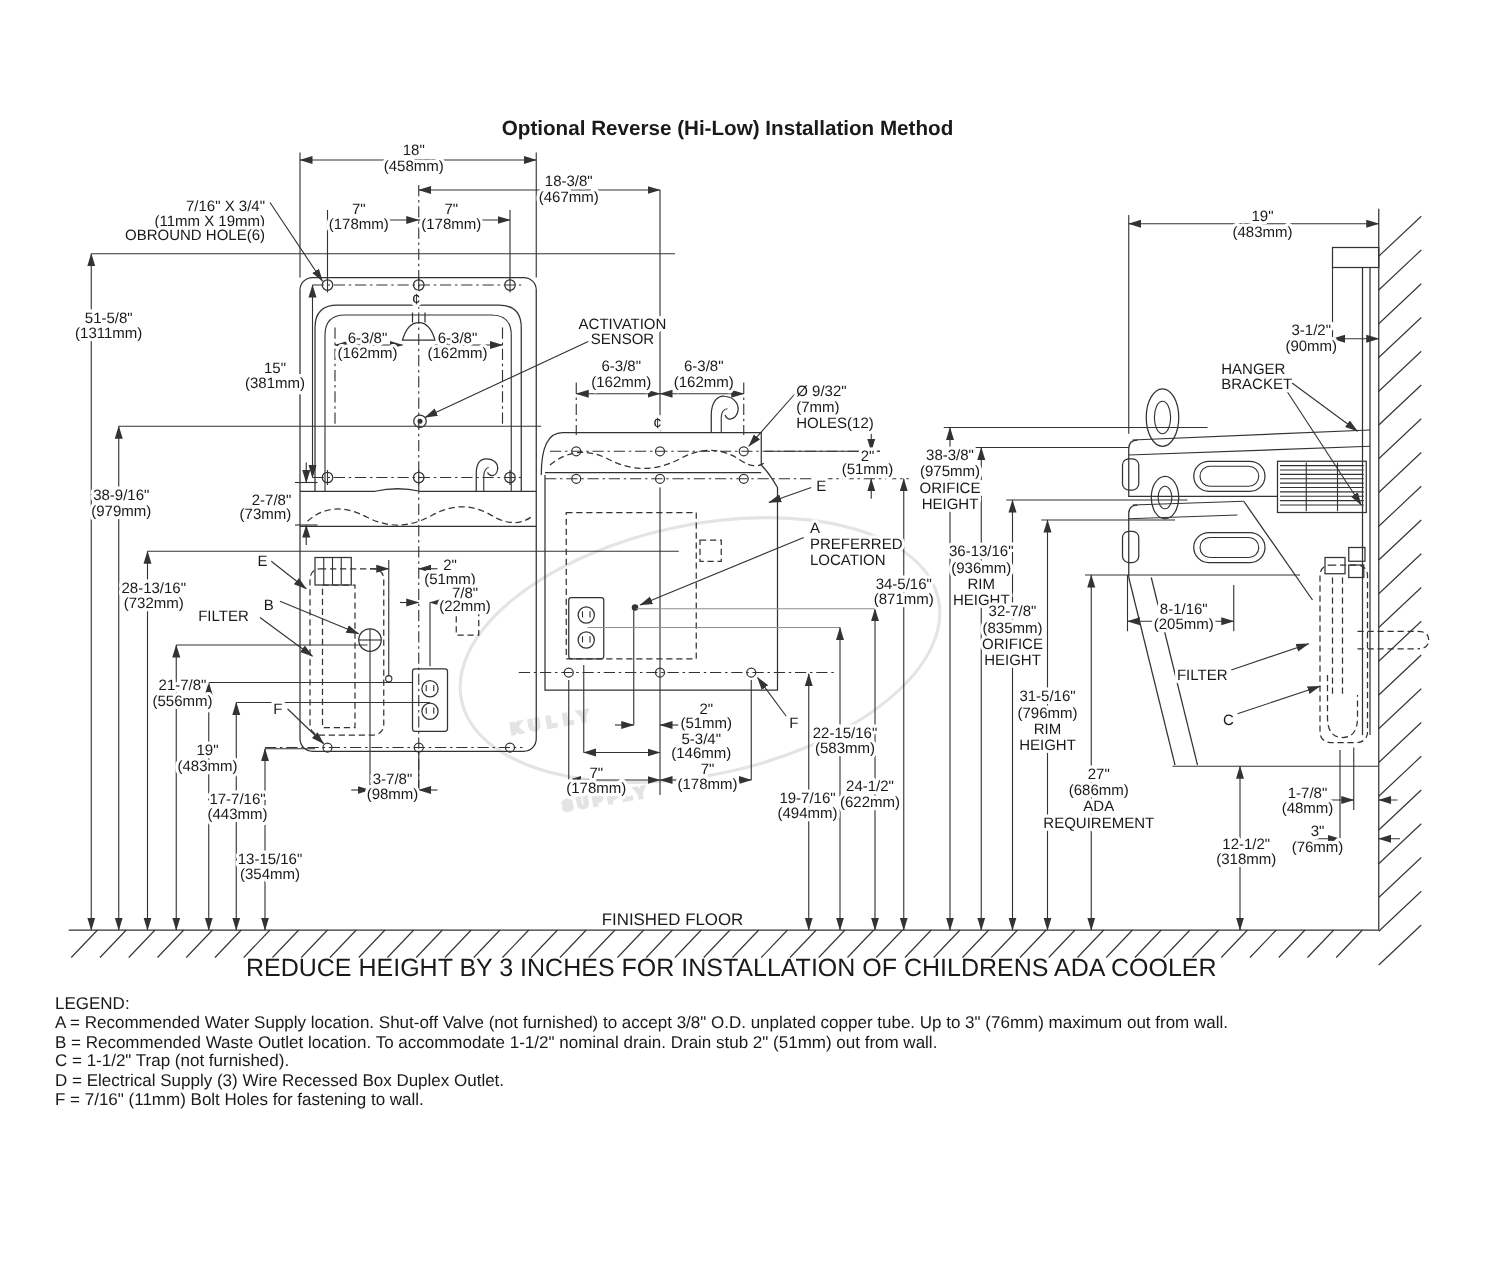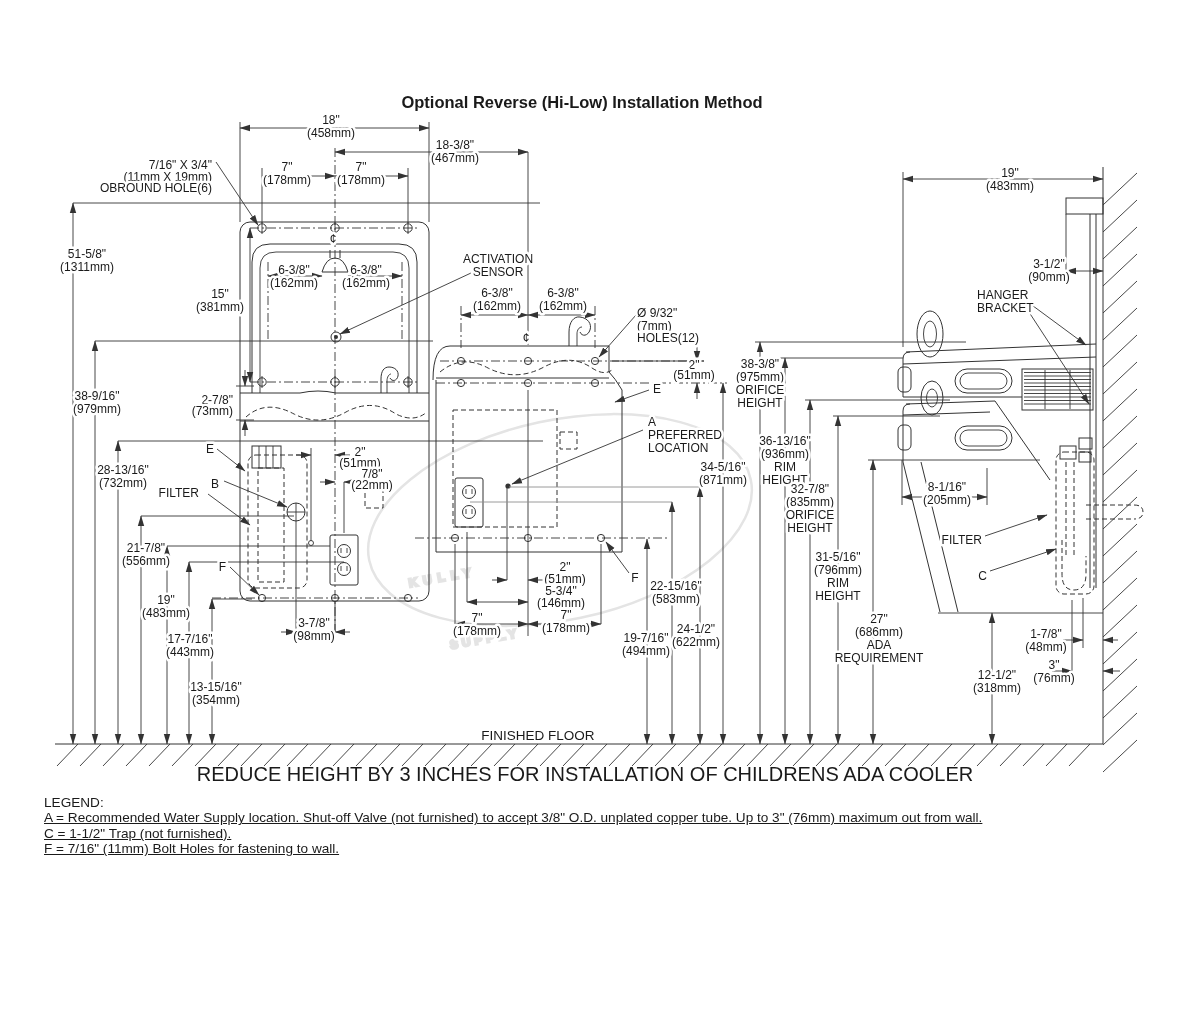--- a/index.html
+++ b/index.html
@@ -6,21 +6,21 @@
   #page{position:relative;width:1202px;height:1026px;background:#fff;overflow:hidden;
         font-family:"Liberation Sans", sans-serif;}
   svg{position:absolute;left:0;top:0;}
   svg text{font-family:"Liberation Sans", sans-serif;fill:#1a1a1a;font-size:12px;}
   .halo{paint-order:stroke;stroke:#ffffff;stroke-width:5px;stroke-linejoin:round;}
   .ttl{font-size:16.5px;font-weight:bold;}
   .big{font-size:20px;}
   .ff{font-size:13.5px;}
   #legend{position:absolute;left:44px;top:795px;width:1140px;color:#1a1a1a;
           font-size:13.6px;line-height:15.4px;}
-  .legend-line{white-space:nowrap;text-decoration:underline;}
+  .legend-line{white-space:nowrap;}
   
   .ln{stroke:#333;stroke-width:1;fill:none;}
   .thin{stroke:#333;stroke-width:0.9;fill:none;}
   .gray{stroke:#8f8f8f;stroke-width:0.9;fill:none;}
   .dd{stroke:#333;stroke-width:0.9;fill:none;stroke-dasharray:9 3 2 3;}
   .dash{stroke:#333;stroke-width:1;fill:none;stroke-dasharray:5 3;}
   .wm{fill:none;stroke:#e4e4e4;stroke-width:2.5;}
 </style>
 </head>
 <body>
@@ -458,17 +458,19 @@
         <text x="997" y="679" text-anchor="middle" font-size="12" class="halo"><tspan x="997" dy="0">12-1/2"</tspan><tspan x="997" dy="12.5">(318mm)</tspan></text>
         <text x="333" y="243" text-anchor="middle" font-size="9" class="halo"><tspan x="333" dy="0">¢</tspan></text>
         <text x="526" y="342" text-anchor="middle" font-size="9" class="halo"><tspan x="526" dy="0">¢</tspan></text>
       </g>
 </svg>
 
 <div id="legend">
   <div>LEGEND:</div>
   <div id="legend-items">
         <div class="legend-line">A = Recommended Water Supply location. Shut-off Valve (not furnished) to accept 3/8" O.D. unplated copper tube. Up to 3" (76mm) maximum out from wall.</div>
+        <div class="legend-line">B = Recommended Waste Outlet location. To accommodate 1-1/2" nominal drain. Drain stub 2" (51mm) out from wall.</div>
         <div class="legend-line">C = 1-1/2" Trap (not furnished).</div>
+        <div class="legend-line">D = Electrical Supply (3) Wire Recessed Box Duplex Outlet.</div>
         <div class="legend-line">F = 7/16" (11mm) Bolt Holes for fastening to wall.</div>
       </div>
 </div>
 </div>
 
 </body></html>

